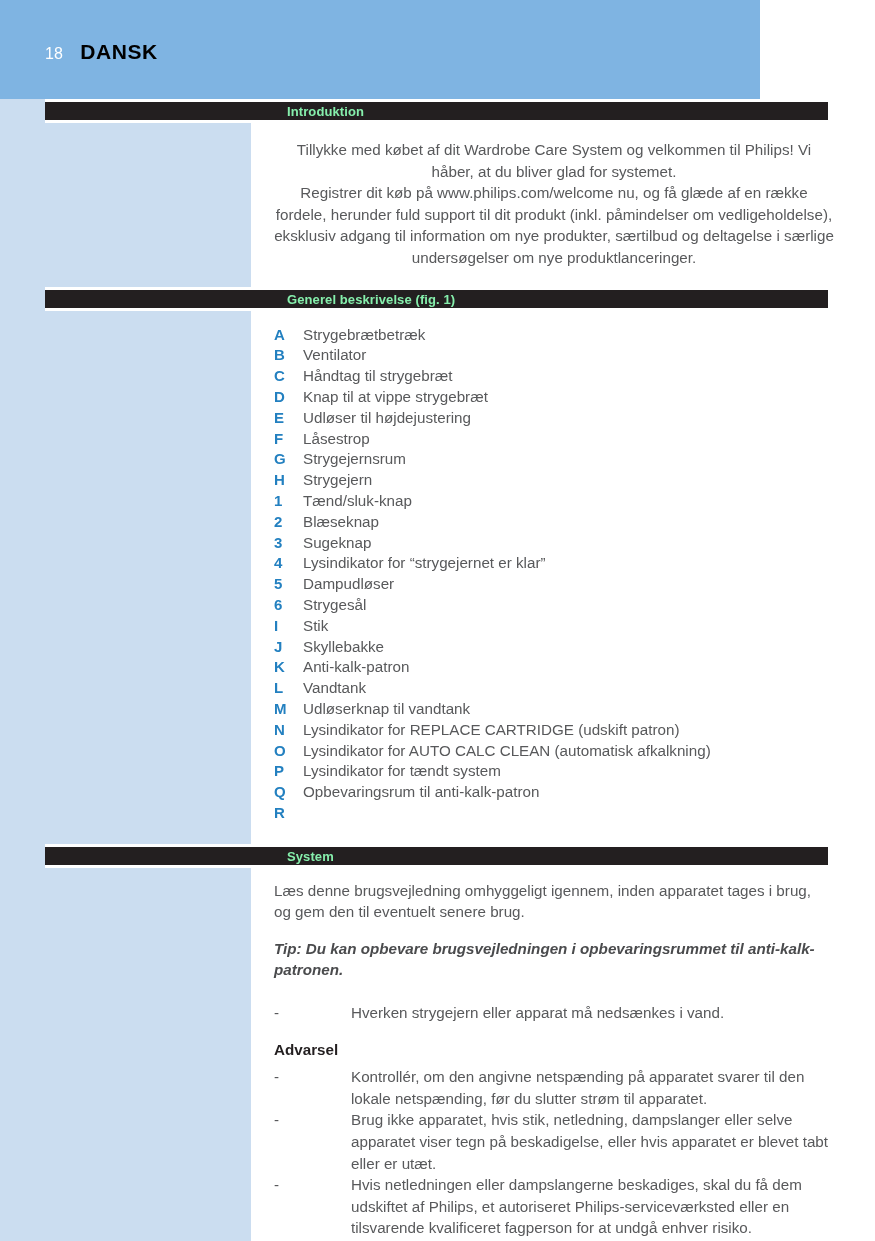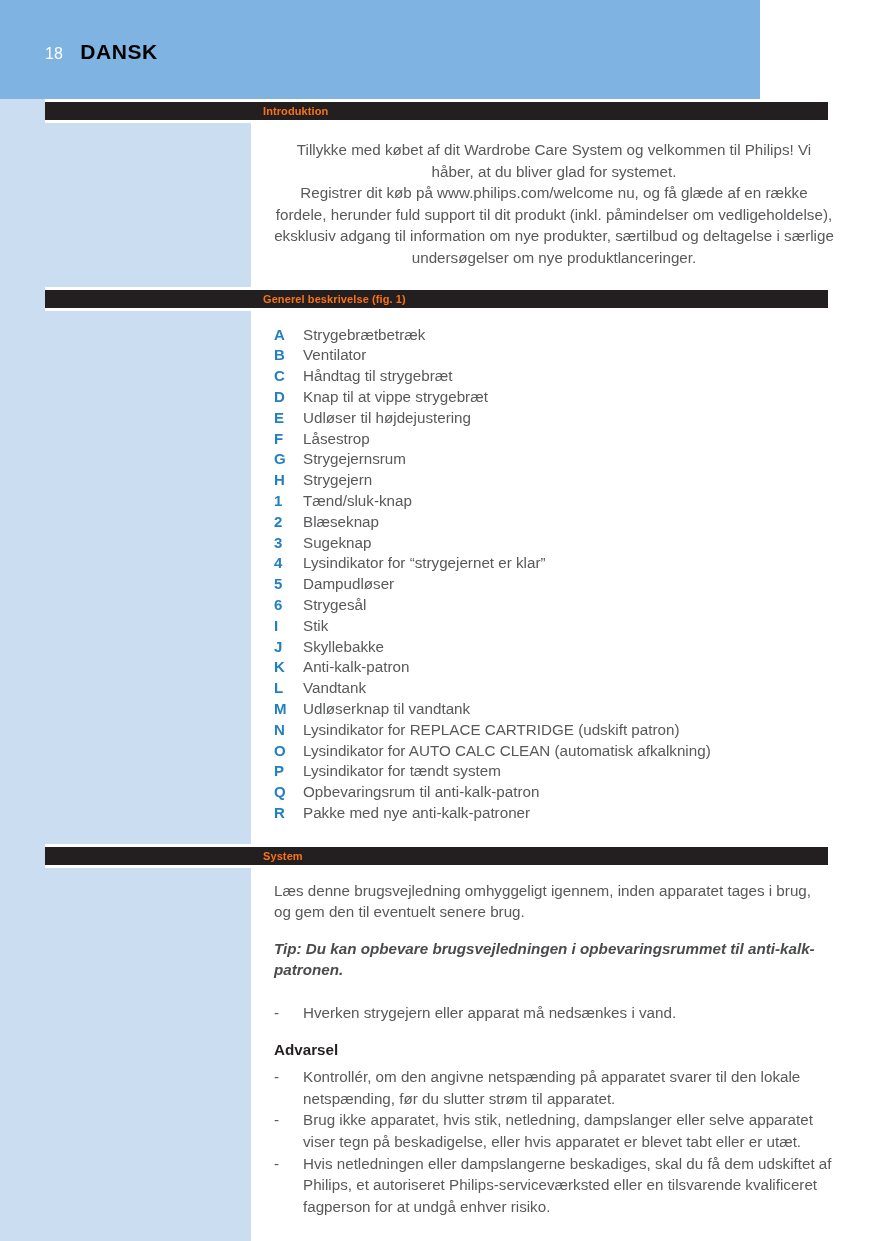--- a/index.html
+++ b/index.html
@@ -72,25 +72,25 @@
     margin-left: 45px;
     width: 783px;
     height: 24px;
     background: #231F20;
     box-sizing: border-box;
     border-top: 3px solid #ffffff;
     border-bottom: 3px solid #ffffff;
   }
   .bar-label {
     position: absolute;
-    left: 218px;
+    left: 242px;
     top: 50%;
     transform: translateY(-50%);
-    color: #f97316;
-    font-size: 11px;
+    color: #86efac;
+    font-size: 13px;
     font-weight: bold;
     white-space: nowrap;
     letter-spacing: 0.1px;
   }
 
   .bar-wrap {
     position: relative;
   }
   
   .bar-wrap::before {
@@ -173,20 +173,21 @@
     color: #58595B;
     font-size: 15.2px;
     line-height: 21.6px;
   }
   .dash-mark {
     flex: 0 0 29px;
     width: 29px;
   }
   .dash-text {
     flex: 1 1 auto;
+    margin-left: 48px;
   }
 
   .sp-intro  { height: 16px; }
   .sp-6      { height: 6px; }
   .sp-12     { height: 12px; }
   .sp-14     { height: 14px; }
   .sp-16     { height: 16px; }
   .sp-18     { height: 18px; }
   .sp-20     { height: 20px; }
 </style>
@@ -312,21 +313,20 @@
         <div class="comp-row">
           <span class="comp-key">P</span>
           <span class="comp-val">Lysindikator for tændt system</span>
         </div>
         <div class="comp-row">
           <span class="comp-key">Q</span>
           <span class="comp-val">Opbevaringsrum til anti-kalk-patron</span>
         </div>
         <div class="comp-row">
           <span class="comp-key">R</span>
-          <span class="comp-val">Pakke med nye anti-kalk-patroner</span>
         </div>
       </div>
     <div class="sp-20"></div>
 
     <div class="bar-wrap">
       <div class="bar">
         <span class="bar-label">System</span>
       </div>
     </div>
     <div class="sp-12"></div>

